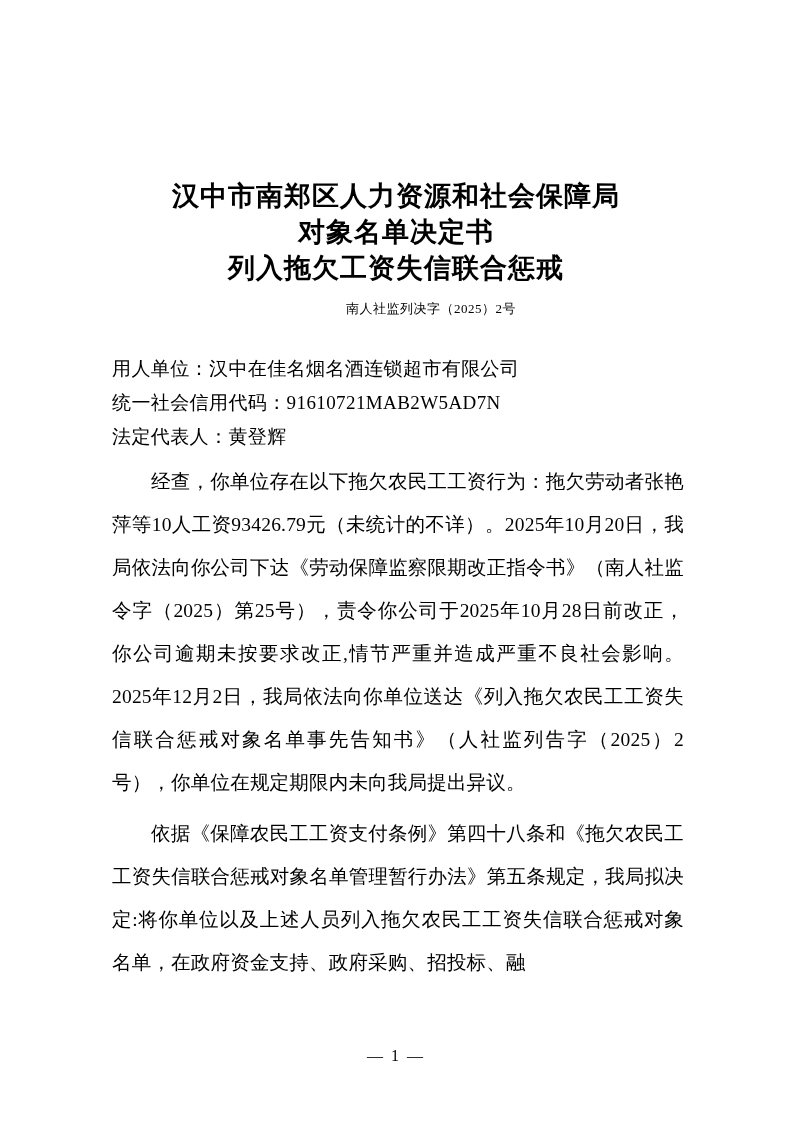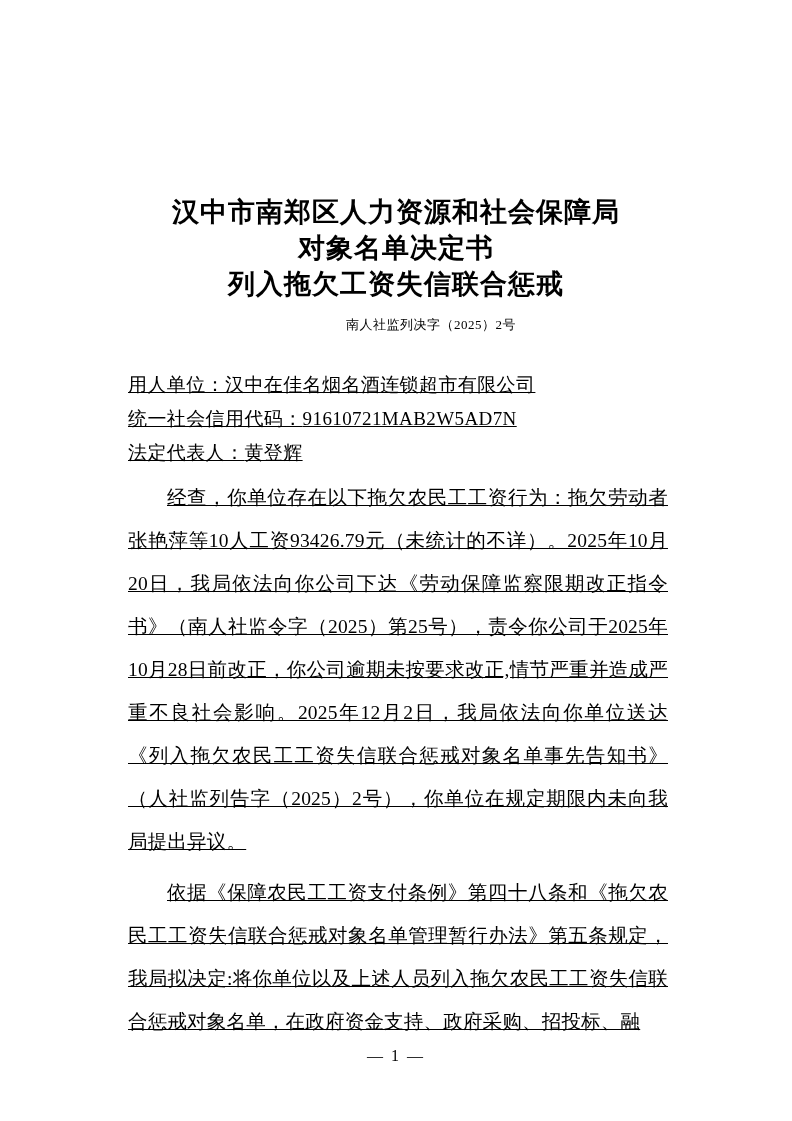--- a/index.html
+++ b/index.html
@@ -14,21 +14,21 @@
     font-family: "Liberation Serif", "DejaVu Serif", serif;
     color: #000000;
     overflow: hidden;
   }
   .page {
     position: absolute;
     left: 0; top: 0;
     width: 792px;
     height: 1121px;
     box-sizing: border-box;
-    padding: 16px;
+    padding: 0;
   }
   .title-block {
     margin-top: 178px;
     text-align: center;
   }
   .title-line {
     font-family: "Liberation Serif", "DejaVu Serif", serif;
     font-weight: bold;
     font-size: 27px;
     line-height: 36px;
@@ -40,21 +40,20 @@
     text-align: center;
     font-size: 13px;
     letter-spacing: 0.5px;
     color: #000;
     padding-left: 70px;
   }
   .body-block {
     margin-top: 34px;
     padding-left: 112px;
     padding-right: 108px;
-    text-decoration: underline;
   }
   .field-line {
     font-size: 19px;
     line-height: 34px;
     letter-spacing: 0.4px;
     white-space: nowrap;
   }
   .field-label {
     display: inline;
   }

